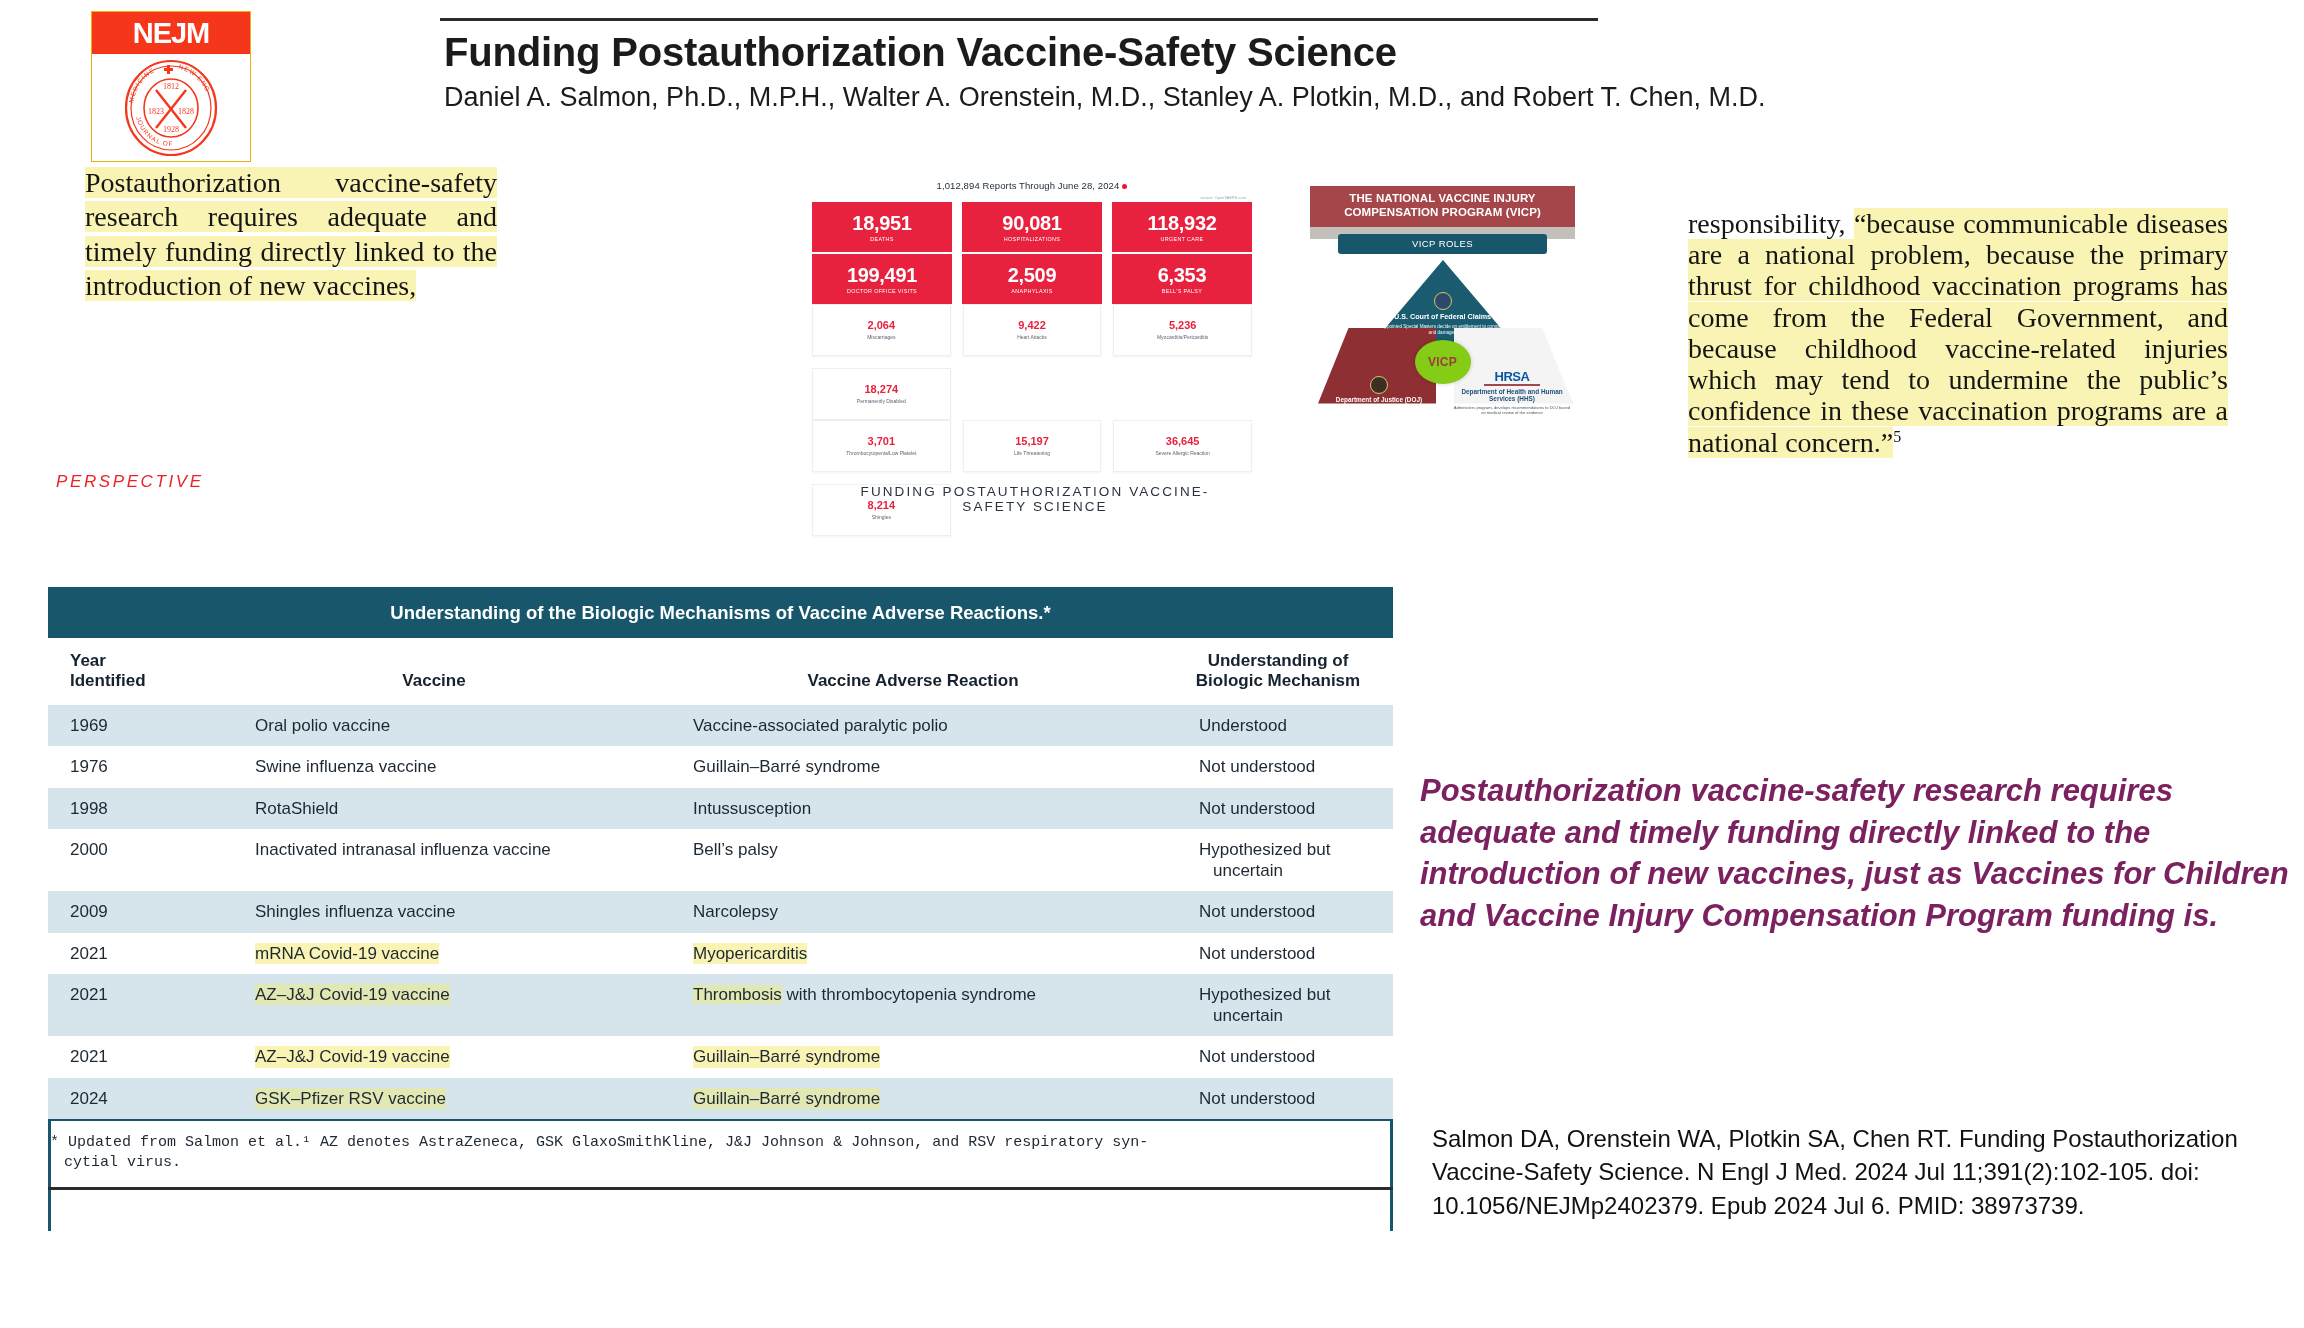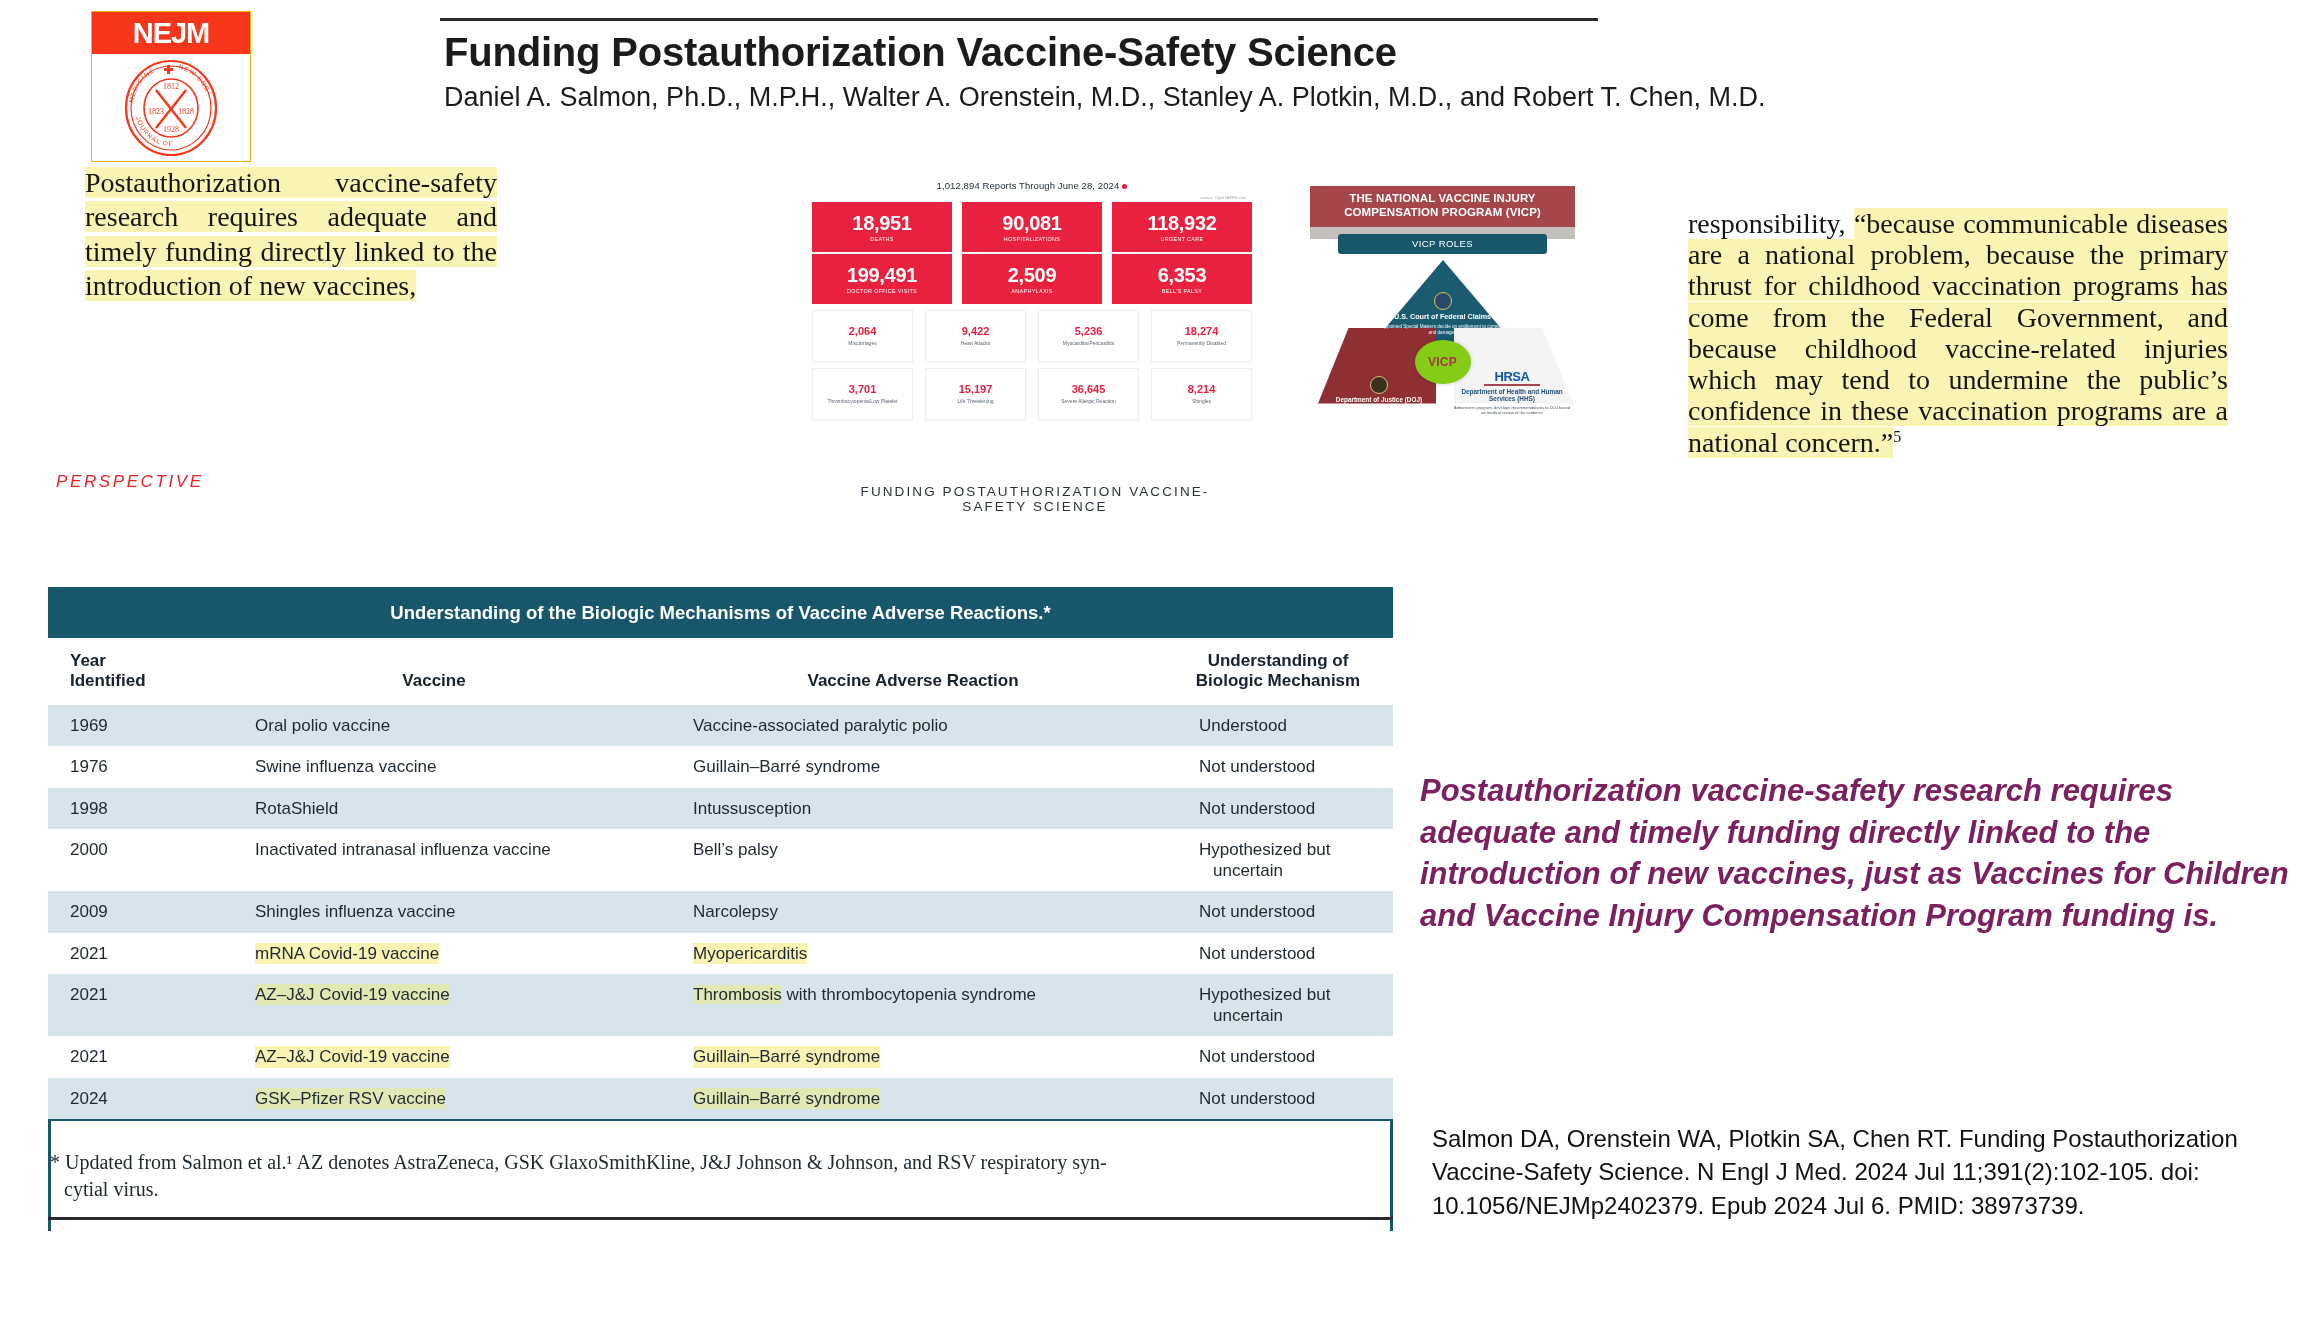--- a/index.html
+++ b/index.html
@@ -39,21 +39,21 @@
                letter-spacing:.1px;}
   #vaers-title .dot{display:inline-block;width:5px;height:5px;border-radius:50%;
                     background:#e8172f;margin-left:3px;vertical-align:middle;}
   #vaers-src{text-align:right;font-size:3.6px;color:#96a0ad;margin:5px 6px 0 0;
              letter-spacing:.2px;}
   .v-grid3{display:grid;grid-template-columns:repeat(3,1fr);gap:10px;margin-top:2px;}
   .v-big{background:#e8213f;color:#fff;height:50px;display:flex;flex-direction:column;
          align-items:center;justify-content:center;}
   .v-big .num{font-size:20px;font-weight:bold;letter-spacing:-.3px;line-height:1;}
   .v-big .lbl{font-size:5.4px;letter-spacing:.35px;margin-top:3px;text-transform:uppercase;}
-  .v-grid4{display:grid;grid-template-columns:repeat(4,1fr);gap:12px;margin-top:6px;}
+  .v-grid4{display:grid;grid-template-columns:repeat(3,1fr);gap:12px;}
   .v-sm{background:#fff;border:1px solid #eceff3;height:52px;display:flex;
         flex-direction:column;align-items:center;justify-content:center;text-align:center;
         box-shadow:0 1px 2px rgba(0,0,0,.05);padding:0 2px;box-sizing:border-box;}
   .v-sm .num{font-size:11px;font-weight:bold;color:#e8213f;line-height:1;}
   .v-sm .lbl{font-size:5px;color:#5b6672;margin-top:3px;line-height:1.25;}
   #vaers-caption{position:absolute;left:835px;top:484px;width:400px;text-align:center;
                  font-size:13.5px;letter-spacing:2.1px;color:#2b3340;
                  font-family:"Liberation Sans",sans-serif;}
 
   
@@ -119,22 +119,22 @@
   .c-vac{width:400px;text-align:left;padding-left:42px;}
   .c-rea{width:470px;text-align:left;padding-left:30px;}
   .c-und{width:auto;text-align:left;padding-left:28px;}
   th.c-year{text-align:left;}
   th.c-vac{text-align:center;padding-left:0;}
   th.c-rea{text-align:center;padding-left:0;}
   th.c-und{text-align:center;padding-left:0;}
   .hang{display:inline-block;text-indent:-14px;padding-left:14px;}
   .hl-y{background:#faf4b4;}
   .hl-g{background:#e2e8b4;}
-  #tbl-foot{border-top:2px solid #18576b;font-size:20px;color:#1d2833;
-            padding:28px 6px 0 2px;line-height:1.35;font-family:Liberation Serif, serif;}
+  #tbl-foot{border-top:2px solid #18576b;font-size:15px;color:#1d2833;
+            padding:12px 6px 0 2px;line-height:1.35;font-family:Liberation Mono, monospace;}
   #tbl-foot .ind{display:block;padding-left:16px;text-indent:-16px;}
   #tbl-rule{margin-top:14px;height:3px;background:#2b2b2b;}
   #tbl-border-l{position:absolute;left:48px;top:587px;width:3px;height:644px;background:#18576b;}
   #tbl-border-r{position:absolute;left:1390px;top:587px;width:3px;height:644px;background:#18576b;}
 
   
   #pull-quote{position:absolute;left:1420px;top:770px;width:880px;
               color:#7b2160;font-style:italic;font-weight:bold;font-size:31px;
               line-height:1.34;font-family:"Liberation Sans",sans-serif;}
 

